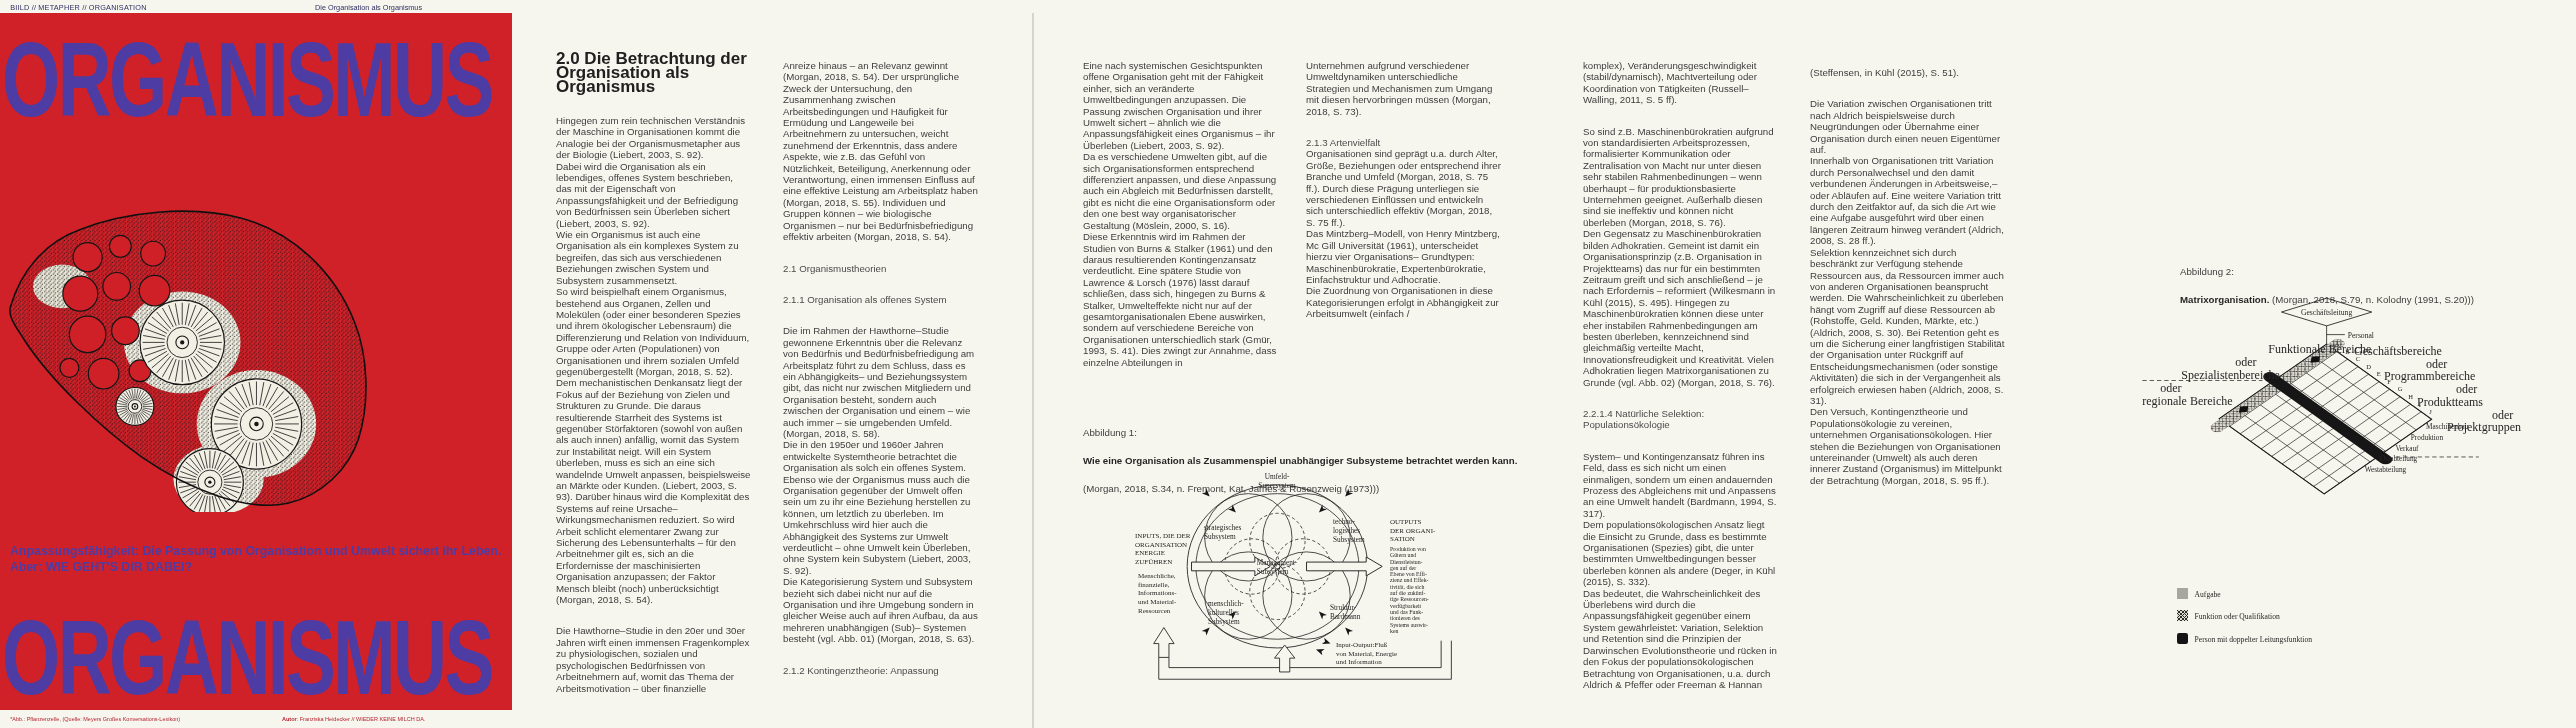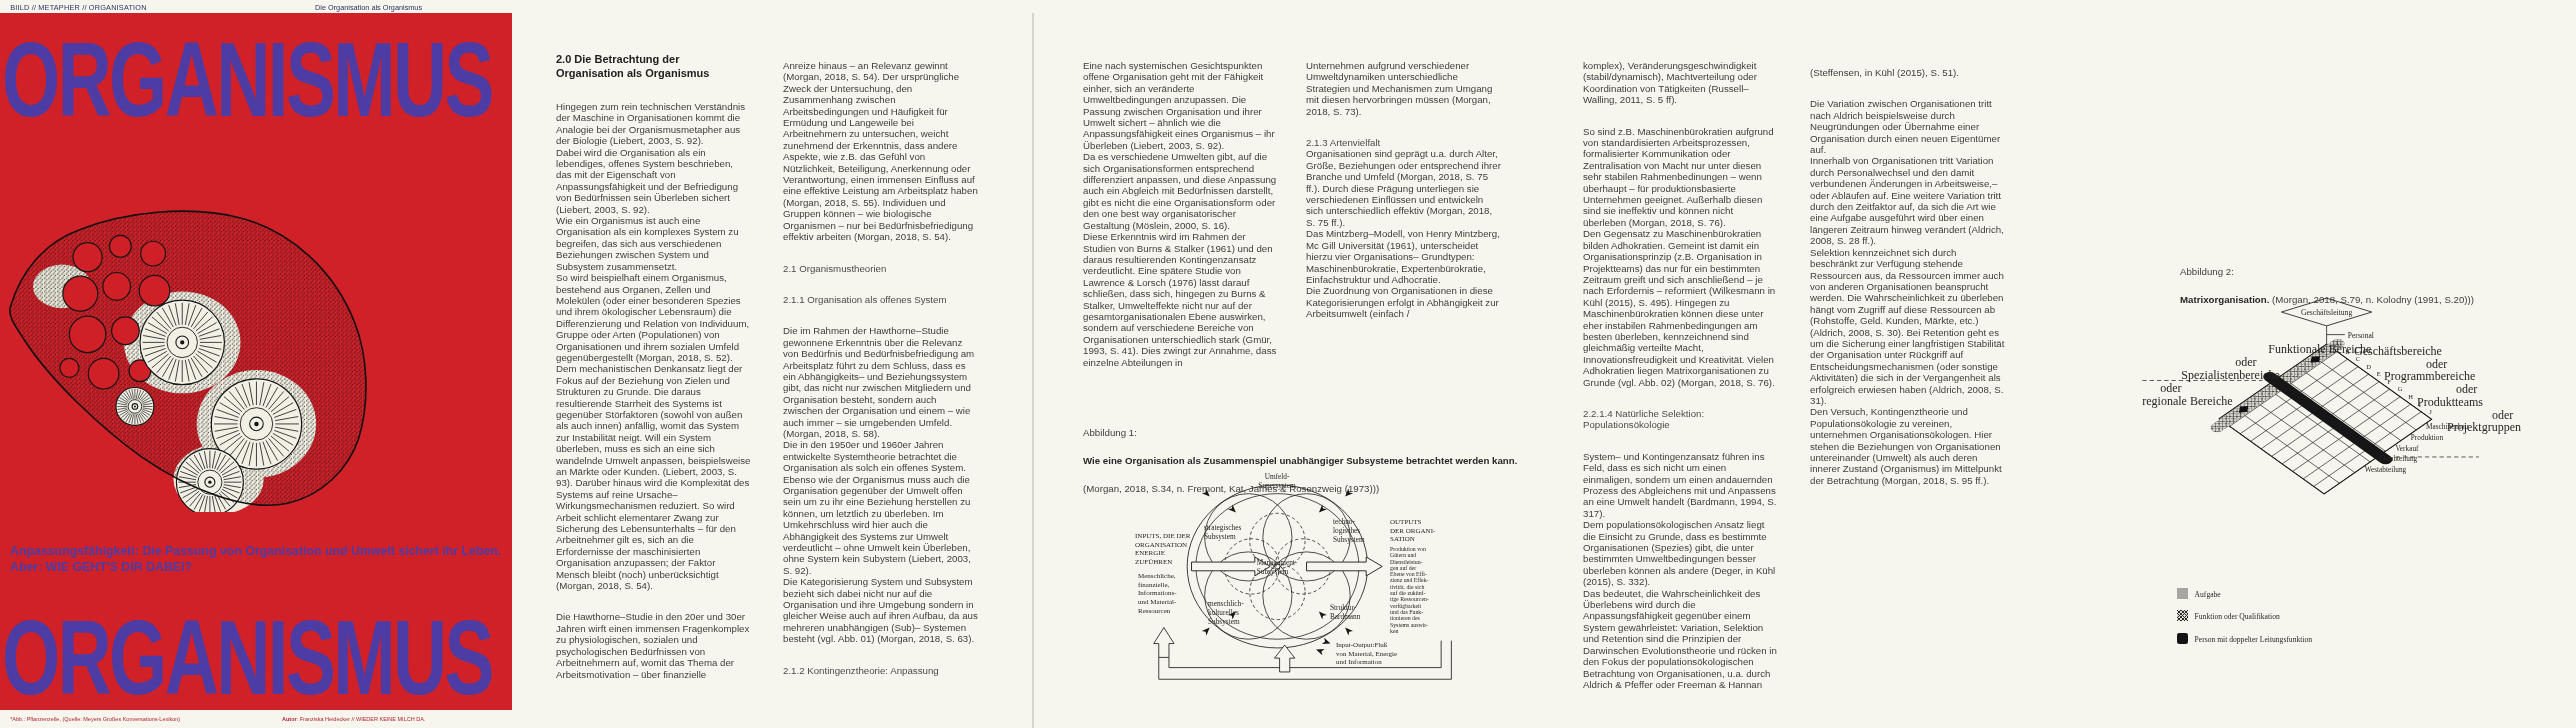--- a/index.html
+++ b/index.html
@@ -32,21 +32,21 @@
   .ft-left{left:10.2px;top:716px;font-size:5.5px;color:#b32330}
   .ft-right{left:282px;top:716px;font-size:5.5px;color:#b32330}
   .ft-right b{font-weight:bold}
   
   .vdivider{left:1032px;top:13px;width:1.5px;height:715px;background:#d6d5cc}
   
   .col{position:absolute;width:195px;font-size:9.7px;line-height:11.4px;color:#3d3d3d}
   .col .p{margin:0}
   .col .gap{margin-top:20px}
   .subhead{margin:0;color:#4b4b4b}
-  .h-main{font-size:11px;line-height:14px;font-weight:bold;color:#202020;margin:0 0 21px 0;white-space:pre-line}
+  .h-main{font-size:17px;line-height:14px;font-weight:bold;color:#202020;margin:0 0 21px 0;white-space:pre-line}
   .c1{left:556px;top:52px}.c2{left:783px;top:60px}.c3{left:1083px;top:60px}
   .c4{left:1306px;top:60px}.c5{left:1583px;top:60px}.c6{left:1810px;top:67px}
   
   .figcap{font-size:9.7px;line-height:14px;color:#3d3d3d;white-space:pre-line}
   .figcap .bold{font-weight:bold;color:#262626}
   .cap1{left:1083px;top:412px;width:437px}
   .cap2{left:2180px;top:251px;width:350px}
   
   .fig1{left:1093px;top:466px;width:379px;height:262px}
   .f1t{position:absolute;font-family:"Liberation Serif",serif;color:#262626;

